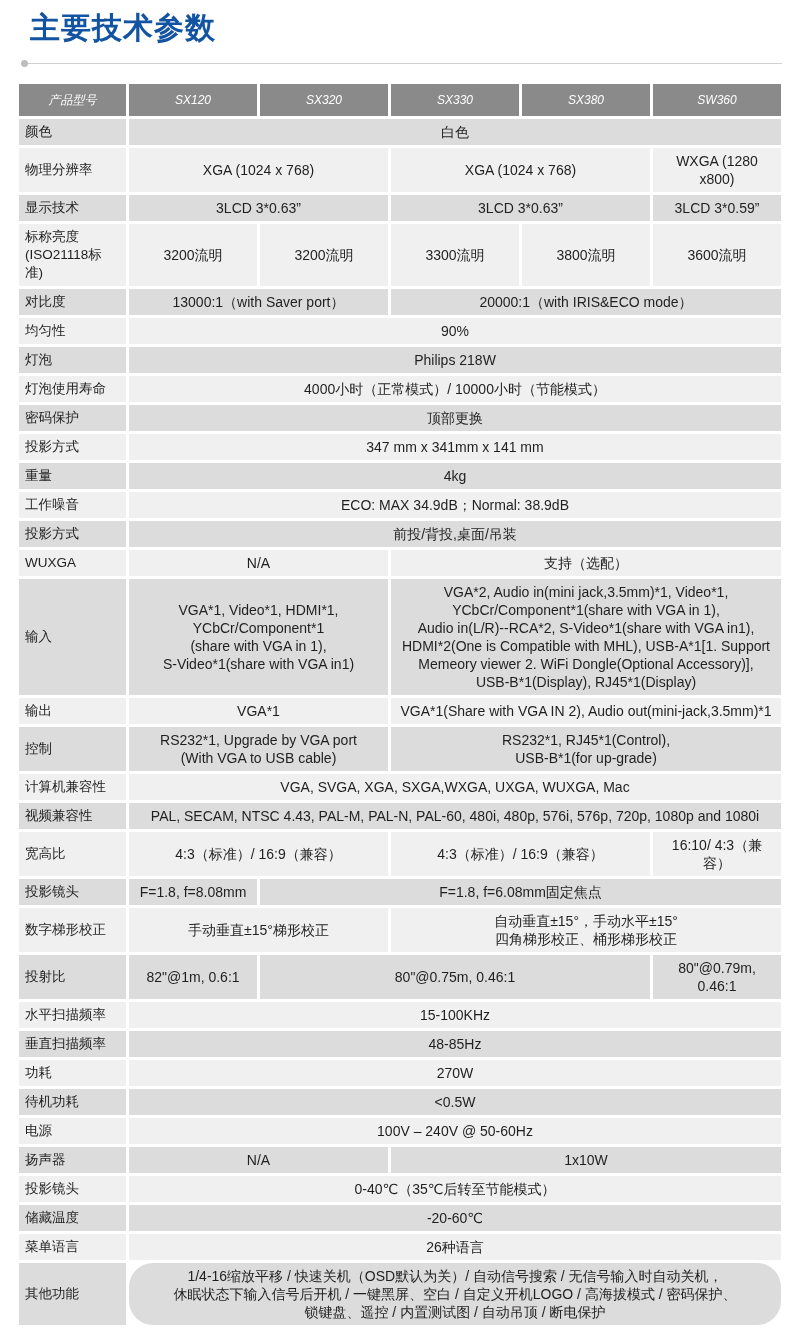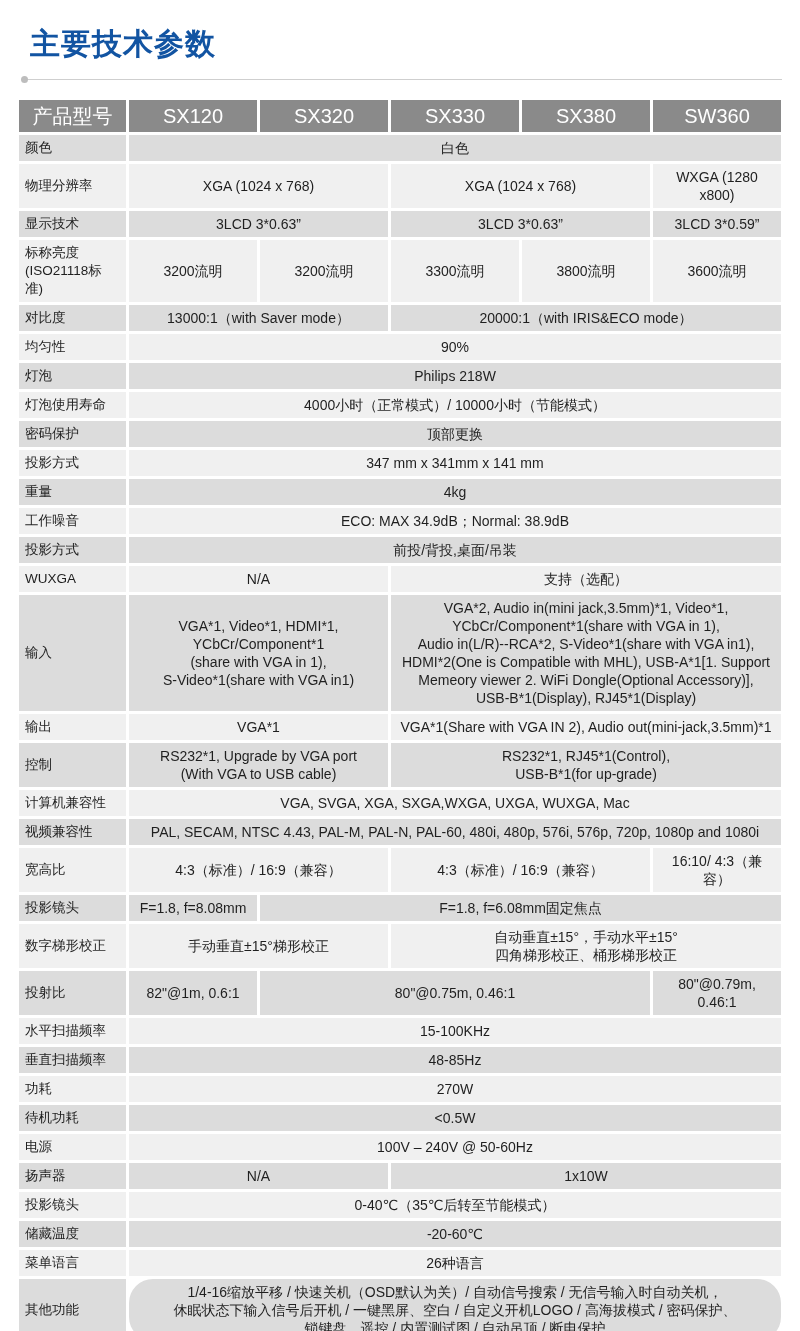--- a/index.html
+++ b/index.html
@@ -1,23 +1,23 @@
 <!DOCTYPE html>
 <html><head>
 <meta charset="utf-8">
 <style>
   html,body{margin:0;padding:0;background:#ffffff;}
   body{width:800px;font-family:"Liberation Sans","DejaVu Sans",sans-serif;color:#222;-webkit-font-smoothing:antialiased;}
   .page{padding:10px 16px 20px 16px;}
-  .title{margin:16px 0 0 14px;font-size:30px;line-height:36px;font-weight:bold;color:#1254a2;letter-spacing:1px;}
+  .title{margin:0 0 0 14px;font-size:30px;line-height:36px;font-weight:bold;color:#1254a2;letter-spacing:1px;}
   .divider{position:relative;height:1px;background:#cfcfcf;margin:17px 2px 17px 6px;}
   .divider-dot{position:absolute;left:-1px;top:-3px;width:7px;height:7px;border-radius:50%;background:#bdbdbd;}
   table.spec{border-collapse:separate;border-spacing:3px;width:768px;table-layout:fixed;}
   table.spec td{white-space:pre-line;text-align:center;vertical-align:middle;padding:4px 8px;font-size:14px;line-height:18px;color:#1f1f1f;word-wrap:break-word;}
-  table.spec thead td{background:#8a8a8a;color:#ffffff;font-size:20px;height:28px;padding:2px 4px;font-weight:normal;}
+  table.spec thead td{background:#8a8a8a;color:#ffffff;font-size:12px;height:28px;padding:2px 4px;font-weight:normal;font-style:italic;}
   table.spec td.label-cell{text-align:left;padding-left:6px;font-size:13.5px;}
   tr.dark td{background:#dcdcdc;}
   tr.light td{background:#f0f0f0;}
   td.align-left{text-align:left;padding-left:13px;border-radius:24px;}
   td.tall{line-height:23px;padding-top:6px;padding-bottom:6px;}
 </style>
 </head>
 <body>
 
 <div class="page">
@@ -66,21 +66,21 @@
           <td class="label-cell">标称亮度
 (ISO21118标准)</td>
           <td colspan="1">3200流明</td>
           <td colspan="1">3200流明</td>
           <td colspan="1">3300流明</td>
           <td colspan="1">3800流明</td>
           <td colspan="1">3600流明</td>
         </tr>
         <tr class="dark">
           <td class="label-cell">对比度</td>
-          <td colspan="2">13000:1（with Saver mode）</td>
+          <td colspan="2">13000:1（with Saver port）</td>
           <td colspan="3">20000:1（with IRIS&amp;ECO mode）</td>
         </tr>
         <tr class="light">
           <td class="label-cell">均匀性</td>
           <td colspan="5">90%</td>
         </tr>
         <tr class="dark">
           <td class="label-cell">灯泡</td>
           <td colspan="5">Philips 218W</td>
         </tr>

